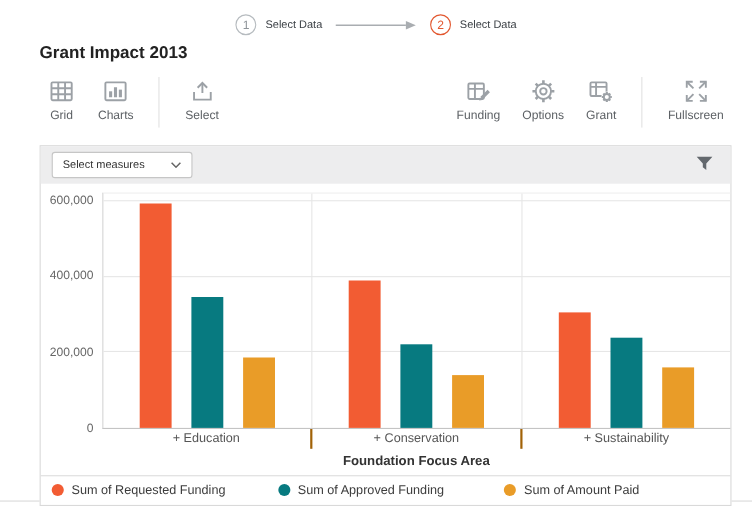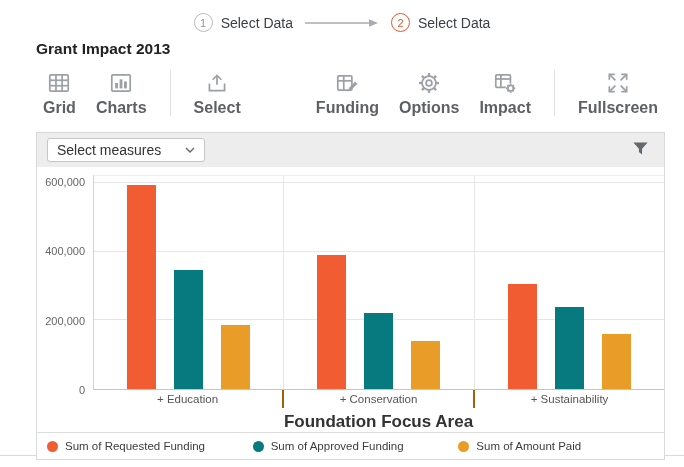--- a/index.html
+++ b/index.html
@@ -10,48 +10,48 @@
   }
   .frame { width: 684px; height: 456px; border-bottom: 1px solid #d9d9d9; position: relative; }
 
   
   .stepper { display: flex; align-items: center; justify-content: center; gap: 10px; padding-top: 13px; height: 32px; }
   .step { display: flex; align-items: center; gap: 8px; cursor: pointer; background: none; border: none; padding: 0; font-family: inherit; }
   .step-circle {
     width: 19px; height: 19px; border-radius: 50%; border: 1.5px solid #b6bbbf;
     color: #8f959a; font-size: 11px; display: flex; align-items: center; justify-content: center;
   }
-  .step-label { font-size: 14px; color: #3a3f44; }
+  .step-label { font-size: 10px; color: #3a3f44; }
   .step-arrow { display: flex; align-items: center; margin: 0 2px; }
 
   
   .page-title { margin: 8px 0 0 36px; font-size: 15.5px; font-weight: bold; color: #222; }
 
   
   .toolbar { display: flex; align-items: flex-start; margin: 12px 19px 0 36px; height: 50px; }
   .tb-group { display: flex; align-items: flex-start; gap: 6px; }
   .tb-right { margin-left: auto; }
   .tb-btn {
     display: flex; flex-direction: column; align-items: center; gap: 3px;
     background: none; border: none; padding: 0 7px; cursor: pointer; font-family: inherit;
   }
   .tb-icon svg { display: block; stroke: #9ca1a6; fill: none; stroke-width: 1.6; }
   .tb-icon .fillgray { fill: #9ca1a6; stroke: none; }
-  .tb-label { font-size: 16px; color: #5d6165; font-weight: bold; }
+  .tb-label { font-size: 11px; color: #5d6165; }
   .tb-divider { width: 1px; background: #e2e2e2; height: 46px; margin: 0 10px; }
 
   
   .panel {
     margin: 12px 19px 0 36px; border: 1px solid #d9d9d9; height: 328px;
     display: flex; flex-direction: column; background: #fff;
   }
   .measures-bar { height: 34px; background: #ededee; display: flex; align-items: center; padding: 0 10px; flex: none; }
   .measures-select {
     height: 24px; background: #fff; border: 1px solid #c6c6c6; border-radius: 3px;
-    font-size: 14px; color: #333; display: flex; align-items: center; gap: 24px;
+    font-size: 10px; color: #333; display: flex; align-items: center; gap: 24px;
     padding: 0 9px; font-family: inherit; cursor: pointer;
   }
   .filter-btn { margin-left: auto; background: none; border: none; cursor: pointer; padding: 2px 4px; }
 
   
   .chart { flex: 1; display: flex; flex-direction: column; padding: 8px 0 4px 0; min-height: 0; }
   .chart-body { display: flex; flex: 1; min-height: 0; }
   .y-axis { width: 56px; position: relative; flex: none; }
   .y-tick-label { position: absolute; right: 8px; transform: translateY(50%); font-size: 11px; color: #666; white-space: nowrap; margin-left: 31px; }
   .plot {
@@ -59,25 +59,25 @@
     border-left: 1px solid #d4d4d4; border-bottom: 1px solid #c4c4c4; border-top: 1px solid #efefef;
     margin-right: 0;
   }
   .gridline { position: absolute; left: 0; right: 0; height: 1px; background: #e6e6e6; z-index: 0; }
   .bar-group { flex: 1; display: flex; align-items: flex-end; justify-content: center; gap: 18px; position: relative; z-index: 1; }
   .bar-group + .bar-group { border-left: 1px solid #e6e6e6; }
   .bar { width: 29px; }
   .x-labels { display: flex; margin-left: 56px; height: 18px; align-items: center; }
   .x-label { flex: 1; text-align: right; font-size: 11.5px; color: #555; cursor: pointer; height: 100%; display: flex; align-items: center; justify-content: center; }
   .x-label + .x-label { border-left: 2px solid #a16207; }
-  .x-title { margin-left: 56px; text-align: center; font-size: 17px; font-weight: bold; color: #333; padding-top: 4px; height: 20px; }
+  .x-title { margin-left: 56px; text-align: center; font-size: 12px; font-weight: bold; color: #333; padding-top: 4px; height: 20px; }
 
   
   .legend { height: 27px; border-top: 1px solid #ddd; display: flex; align-items: center; padding-left: 10px; flex: none; }
-  .legend-item { flex: 1; display: flex; align-items: center; gap: 7px; font-size: 11.5px; color: #3c3c3c; }
+  .legend-item { flex: 1; display: flex; gap: 7px; font-size: 11.5px; color: #3c3c3c; }
   .legend-swatch { width: 11px; height: 11px; border-radius: 50%; flex: none; }
 </style>
 </head>
 <body>
 
 <div class="frame">
 
   <div class="stepper">
     <button class="step">
       <span class="step-circle">1</span>
@@ -180,21 +180,21 @@
               <line x1="17.2" y1="19.7" x2="17.2" y2="21"></line>
               <line x1="14.3" y1="16.8" x2="13" y2="16.8"></line>
               <line x1="20.1" y1="16.8" x2="21.4" y2="16.8"></line>
               <line x1="15.2" y1="14.8" x2="14.3" y2="13.9"></line>
               <line x1="19.2" y1="18.8" x2="20.1" y2="19.7"></line>
               <line x1="19.2" y1="14.8" x2="20.1" y2="13.9"></line>
               <line x1="15.2" y1="18.8" x2="14.3" y2="19.7"></line>
             </g>
           </svg>
         </span>
-        <span class="tb-label">Impact</span>
+        <span class="tb-label">Grant</span>
       </button>
       <div class="tb-divider"></div>
       <button class="tb-btn">
         <span class="tb-icon">
           <svg width="26" height="26" viewBox="0 0 24 24">
             <polyline points="4,9 4,4 9,4"></polyline>
               <line x1="4" y1="4" x2="9.6" y2="9.6"></line>
             <polyline points="15,4 20,4 20,9"></polyline>
               <line x1="20" y1="4" x2="14.4" y2="9.6"></line>
             <polyline points="20,15 20,20 15,20"></polyline>

